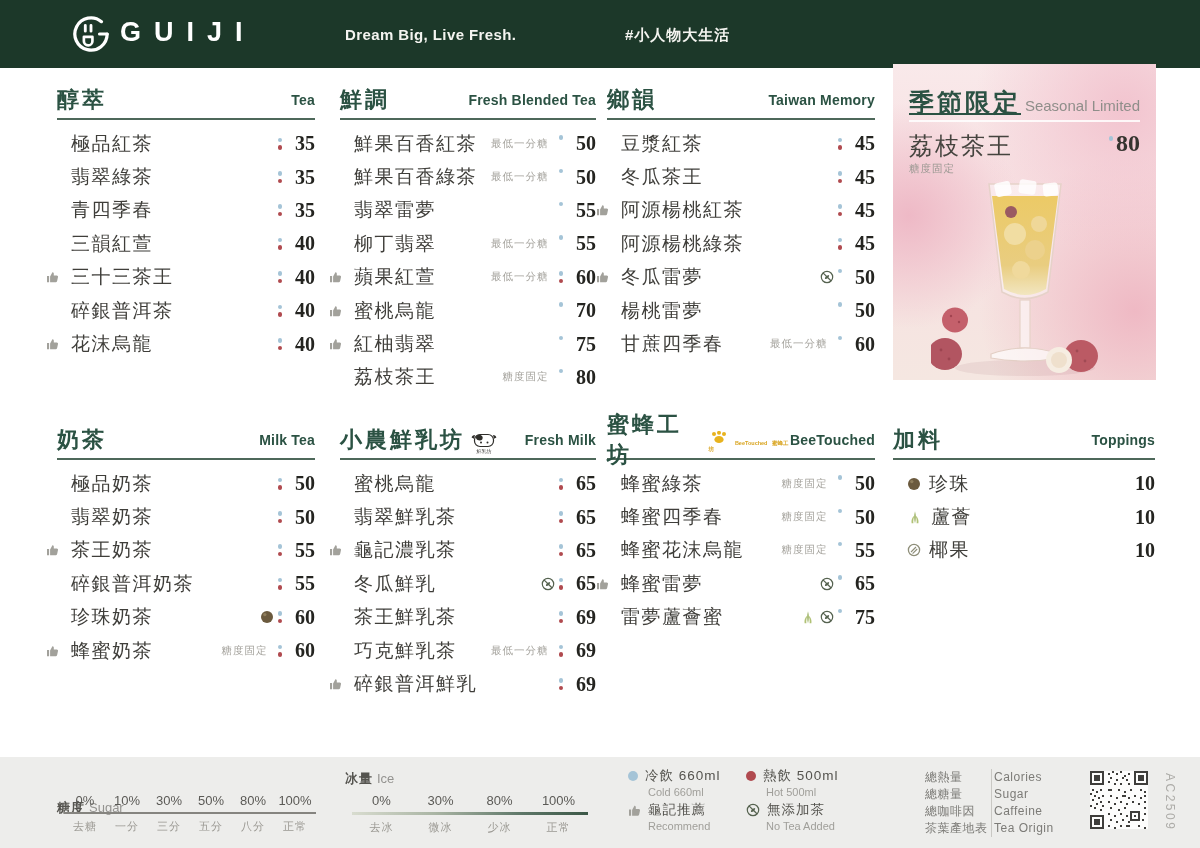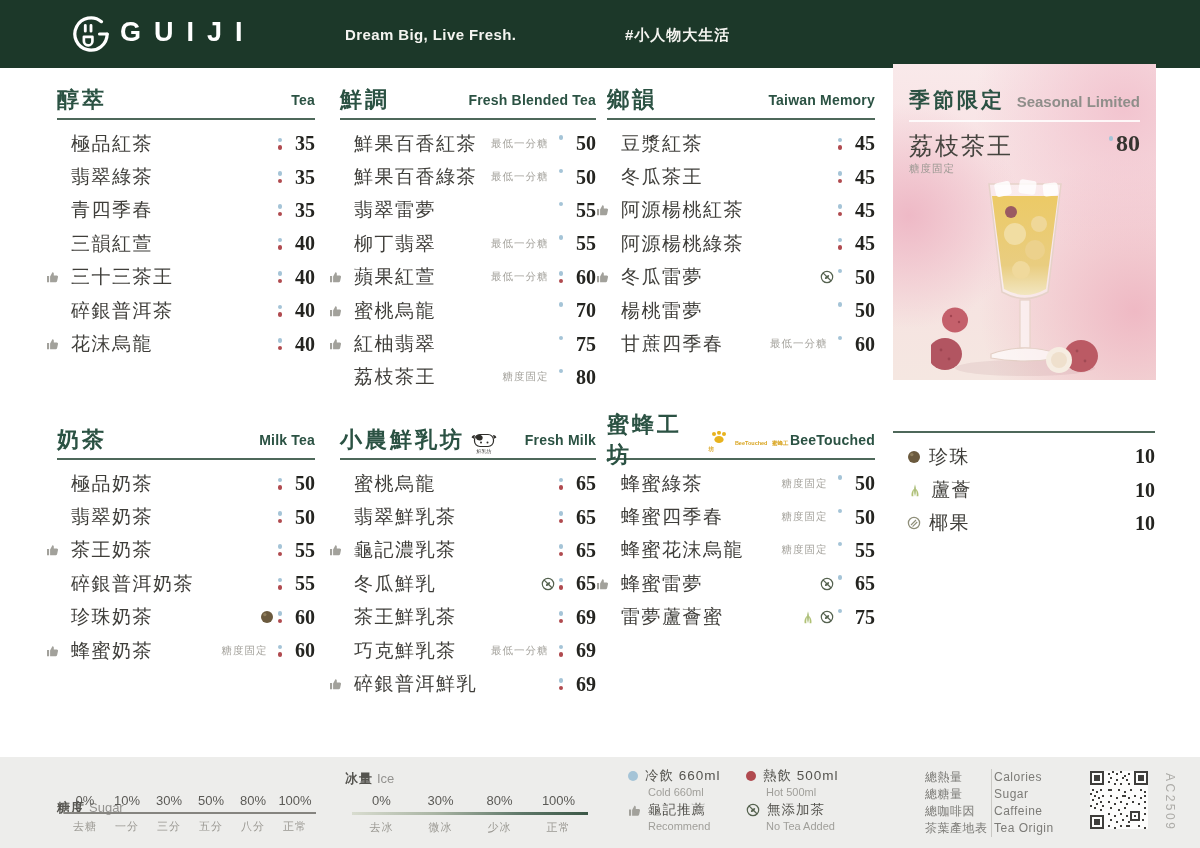--- a/index.html
+++ b/index.html
@@ -49,22 +49,22 @@
   .price{width:30px;text-align:right;font-size:20px;font-weight:600;color:#242420;}
 
   
   .seasonal{position:absolute;left:893px;top:64px;width:263px;height:316px;overflow:hidden;
     background:
       radial-gradient(circle at 88% 14%, #f2c4cf 0%, rgba(242,196,207,0) 42%),
       radial-gradient(circle at 6% 48%, #eeb9c6 0%, rgba(238,185,198,0) 38%),
       radial-gradient(circle at 92% 78%, #efb9c4 0%, rgba(239,185,196,0) 45%),
       linear-gradient(180deg,#f9e9ea 0%,#f7dfe1 45%,#f5e7e1 100%);}
   .seasonal-head{position:absolute;left:16px;right:16px;top:22px;display:flex;align-items:baseline;}
-  .seasonal-zh{font-size:21px;font-weight:700;color:#2b5243;letter-spacing:3px;}
-  .seasonal-en{margin-left:auto;font-size:15px;font-weight:700;color:#8f8e8a;}
+  .seasonal-zh{font-size:25px;font-weight:700;color:#2b5243;letter-spacing:3px;text-decoration:underline;}
+  .seasonal-en{margin-left:auto;font-size:15px;font-weight:400;color:#8f8e8a;}
   .seasonal-rule{position:absolute;left:16px;right:16px;top:56px;height:2px;background:rgba(255,255,255,.85);}
   .seasonal-item{position:absolute;left:16px;right:16px;top:66px;display:flex;align-items:flex-start;
                  font-family:"Liberation Serif","DejaVu Serif",serif;}
   .seasonal-name{font-size:24px;color:#45443f;letter-spacing:2px;}
   .seasonal-note{position:absolute;left:0;top:32px;font-family:"Liberation Sans",sans-serif;
                  font-size:10.5px;color:#9a9892;letter-spacing:1px;}
   .seasonal-price{margin-left:auto;display:flex;align-items:flex-start;}
   .seasonal-price .dot{margin-top:6px;margin-right:3px;}
   .seasonal-price-num{font-size:24px;font-weight:600;color:#35342f;}
   .drink-svg{position:absolute;left:38px;top:108px;}
@@ -648,20 +648,24 @@
           <span class="dots single">
             <i class="dot dot-cold"></i>
           </span>
           <span class="price">75</span>
         </span>
       </div>
     </div>
 </div>
 
 <div class="sec" id="sec-top">
+  <div class="sec-head">
+    <span class="sec-zh">加料</span>
+    <span class="sec-en">Toppings</span>
+  </div>
   <div class="sec-rule"></div>
   <div class="items">
       <div class="row">
         <svg class="icon lead-icon" width="14" height="14" viewBox="0 0 14 14">
     <circle cx="7" cy="7" r="6" fill="#6b5a3e"></circle>
     <circle cx="4.8" cy="4.6" r="1.7" fill="#93825f" opacity="0.9"></circle>
   </svg>
         <span class="name">珍珠</span>
         <span class="right">
           <span class="price">10</span>

